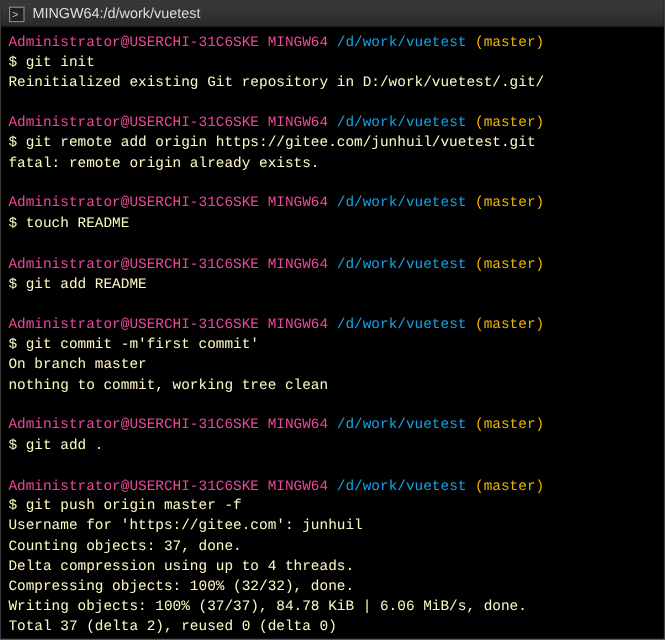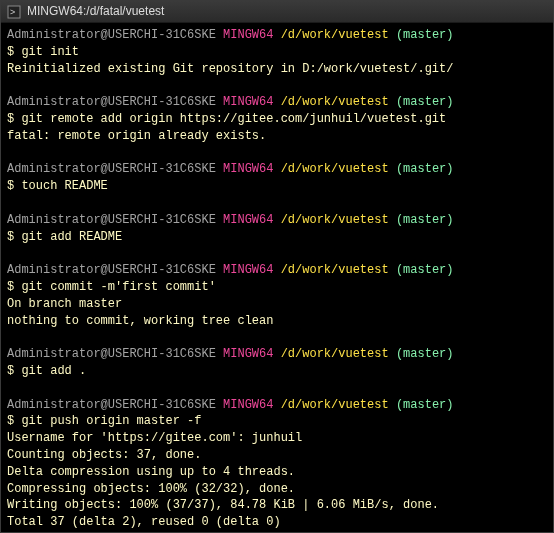--- a/index.html
+++ b/index.html
@@ -38,34 +38,34 @@
   }
   .terminal {
     flex: 1;
     background: #000;
     padding: 4px 6px;
     overflow: hidden;
     white-space: pre-wrap;
     word-break: break-all;
   }
   .line { display: block; min-height: 1.4em; }
-  .green { color: #a3a3a3; }
+  .green { color: #ec4899; }
   .purple { color: #ec4899; }
-  .yellow { color: #fde047; }
-  .cyan { color: #86efac; font-family: Liberation Mono, monospace; }
+  .yellow { color: #0ea5e9; }
+  .cyan { color: #eab308; font-family: Liberation Mono, monospace; }
   .white { color: #fef9c3; }
 </style>
 </head>
 <body>
 
 <div class="window">
   <div class="titlebar">
     <span class="icon">
       <svg width="14" height="14" viewBox="0 0 14 14">
         <rect x="1" y="1" width="12" height="12" fill="#222" stroke="#888" stroke-width="1"></rect>
         <text x="3" y="10" font-size="9" fill="#ccc">&gt;</text>
       </svg>
     </span>
-    <span>MINGW64:/d/fatal/vuetest</span>
+    <span>MINGW64:/d/work/vuetest</span>
   </div>
 
   <div class="terminal" id="terminal"><div class="line"><span class="green">Administrator@USERCHI-31C6SKE </span><span class="purple">MINGW64 </span><span class="yellow">/d/work/vuetest </span><span class="cyan">(master)</span></div><div class="line"><span class="white">$ git init</span></div><div class="line"><span class="white">Reinitialized existing Git repository in D:/work/vuetest/.git/</span></div><div class="line">&nbsp;</div><div class="line"><span class="green">Administrator@USERCHI-31C6SKE </span><span class="purple">MINGW64 </span><span class="yellow">/d/work/vuetest </span><span class="cyan">(master)</span></div><div class="line"><span class="white">$ git remote add origin https://gitee.com/junhuil/vuetest.git</span></div><div class="line"><span class="white">fatal: remote origin already exists.</span></div><div class="line">&nbsp;</div><div class="line"><span class="green">Administrator@USERCHI-31C6SKE </span><span class="purple">MINGW64 </span><span class="yellow">/d/work/vuetest </span><span class="cyan">(master)</span></div><div class="line"><span class="white">$ touch README</span></div><div class="line">&nbsp;</div><div class="line"><span class="green">Administrator@USERCHI-31C6SKE </span><span class="purple">MINGW64 </span><span class="yellow">/d/work/vuetest </span><span class="cyan">(master)</span></div><div class="line"><span class="white">$ git add README</span></div><div class="line">&nbsp;</div><div class="line"><span class="green">Administrator@USERCHI-31C6SKE </span><span class="purple">MINGW64 </span><span class="yellow">/d/work/vuetest </span><span class="cyan">(master)</span></div><div class="line"><span class="white">$ git commit -m'first commit'</span></div><div class="line"><span class="white">On branch master</span></div><div class="line"><span class="white">nothing to commit, working tree clean</span></div><div class="line">&nbsp;</div><div class="line"><span class="green">Administrator@USERCHI-31C6SKE </span><span class="purple">MINGW64 </span><span class="yellow">/d/work/vuetest </span><span class="cyan">(master)</span></div><div class="line"><span class="white">$ git add .</span></div><div class="line">&nbsp;</div><div class="line"><span class="green">Administrator@USERCHI-31C6SKE </span><span class="purple">MINGW64 </span><span class="yellow">/d/work/vuetest </span><span class="cyan">(master)</span></div><div class="line"><span class="white">$ git push origin master -f</span></div><div class="line"><span class="white">Username for 'https://gitee.com': junhuil</span></div><div class="line"><span class="white">Counting objects: 37, done.</span></div><div class="line"><span class="white">Delta compression using up to 4 threads.</span></div><div class="line"><span class="white">Compressing objects: 100% (32/32), done.</span></div><div class="line"><span class="white">Writing objects: 100% (37/37), 84.78 KiB | 6.06 MiB/s, done.</span></div><div class="line"><span class="white">Total 37 (delta 2), reused 0 (delta 0)</span></div><div class="line"><span class="white">remote: Powered by Gitee.com</span></div></div>
 </div>
 
 </body></html>

